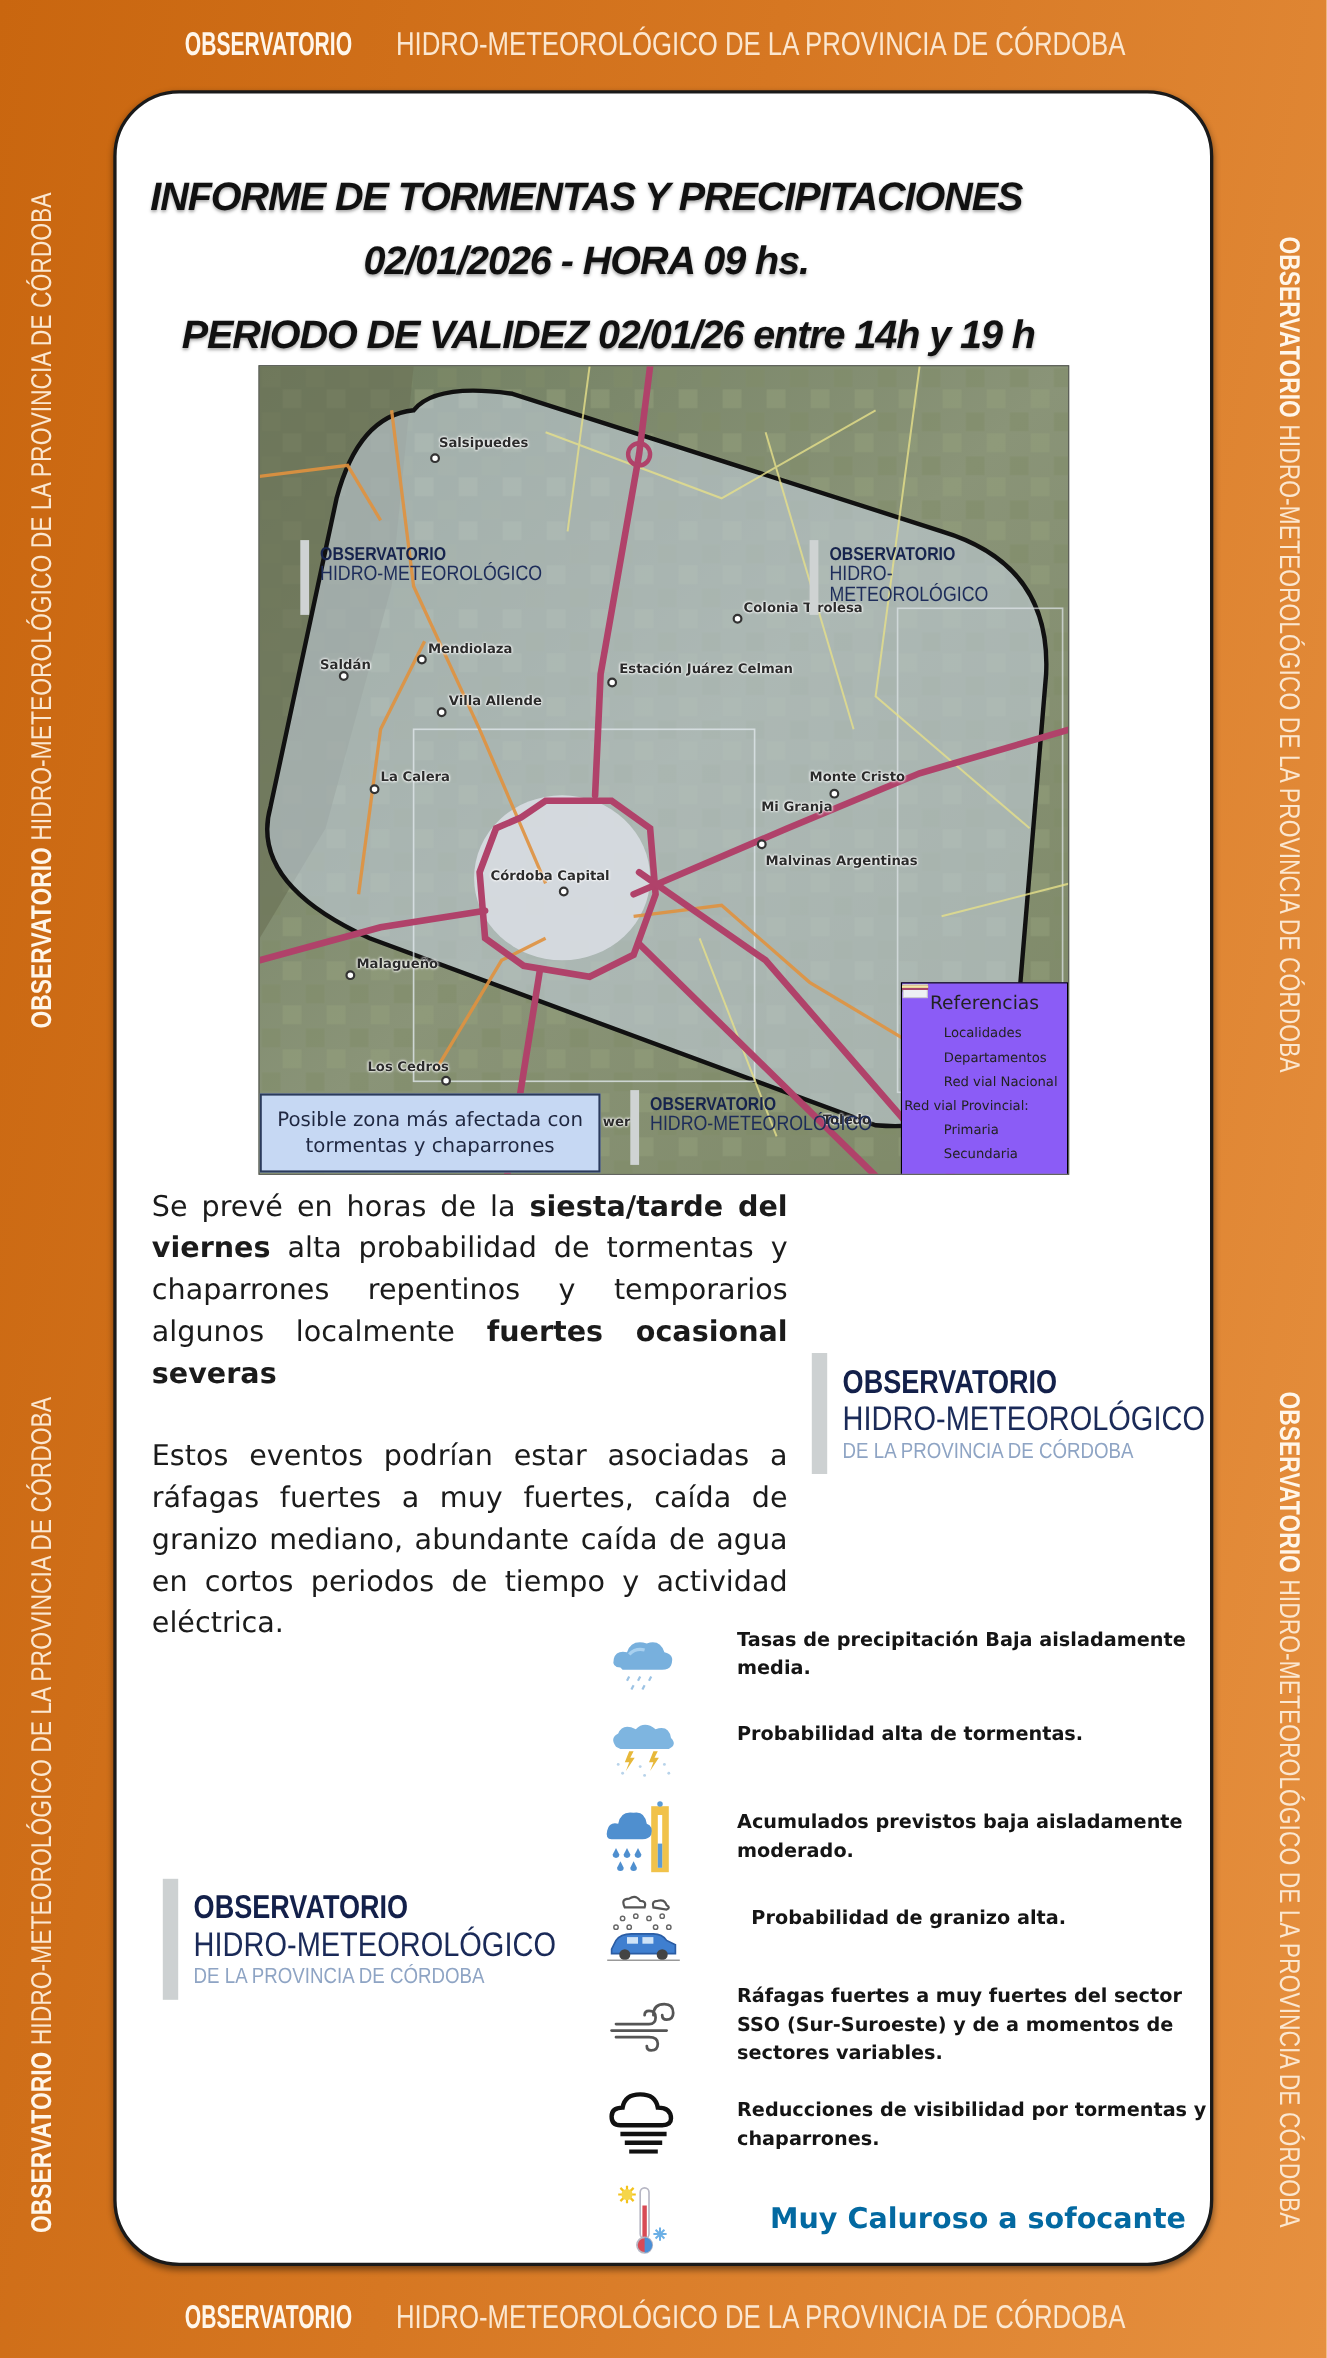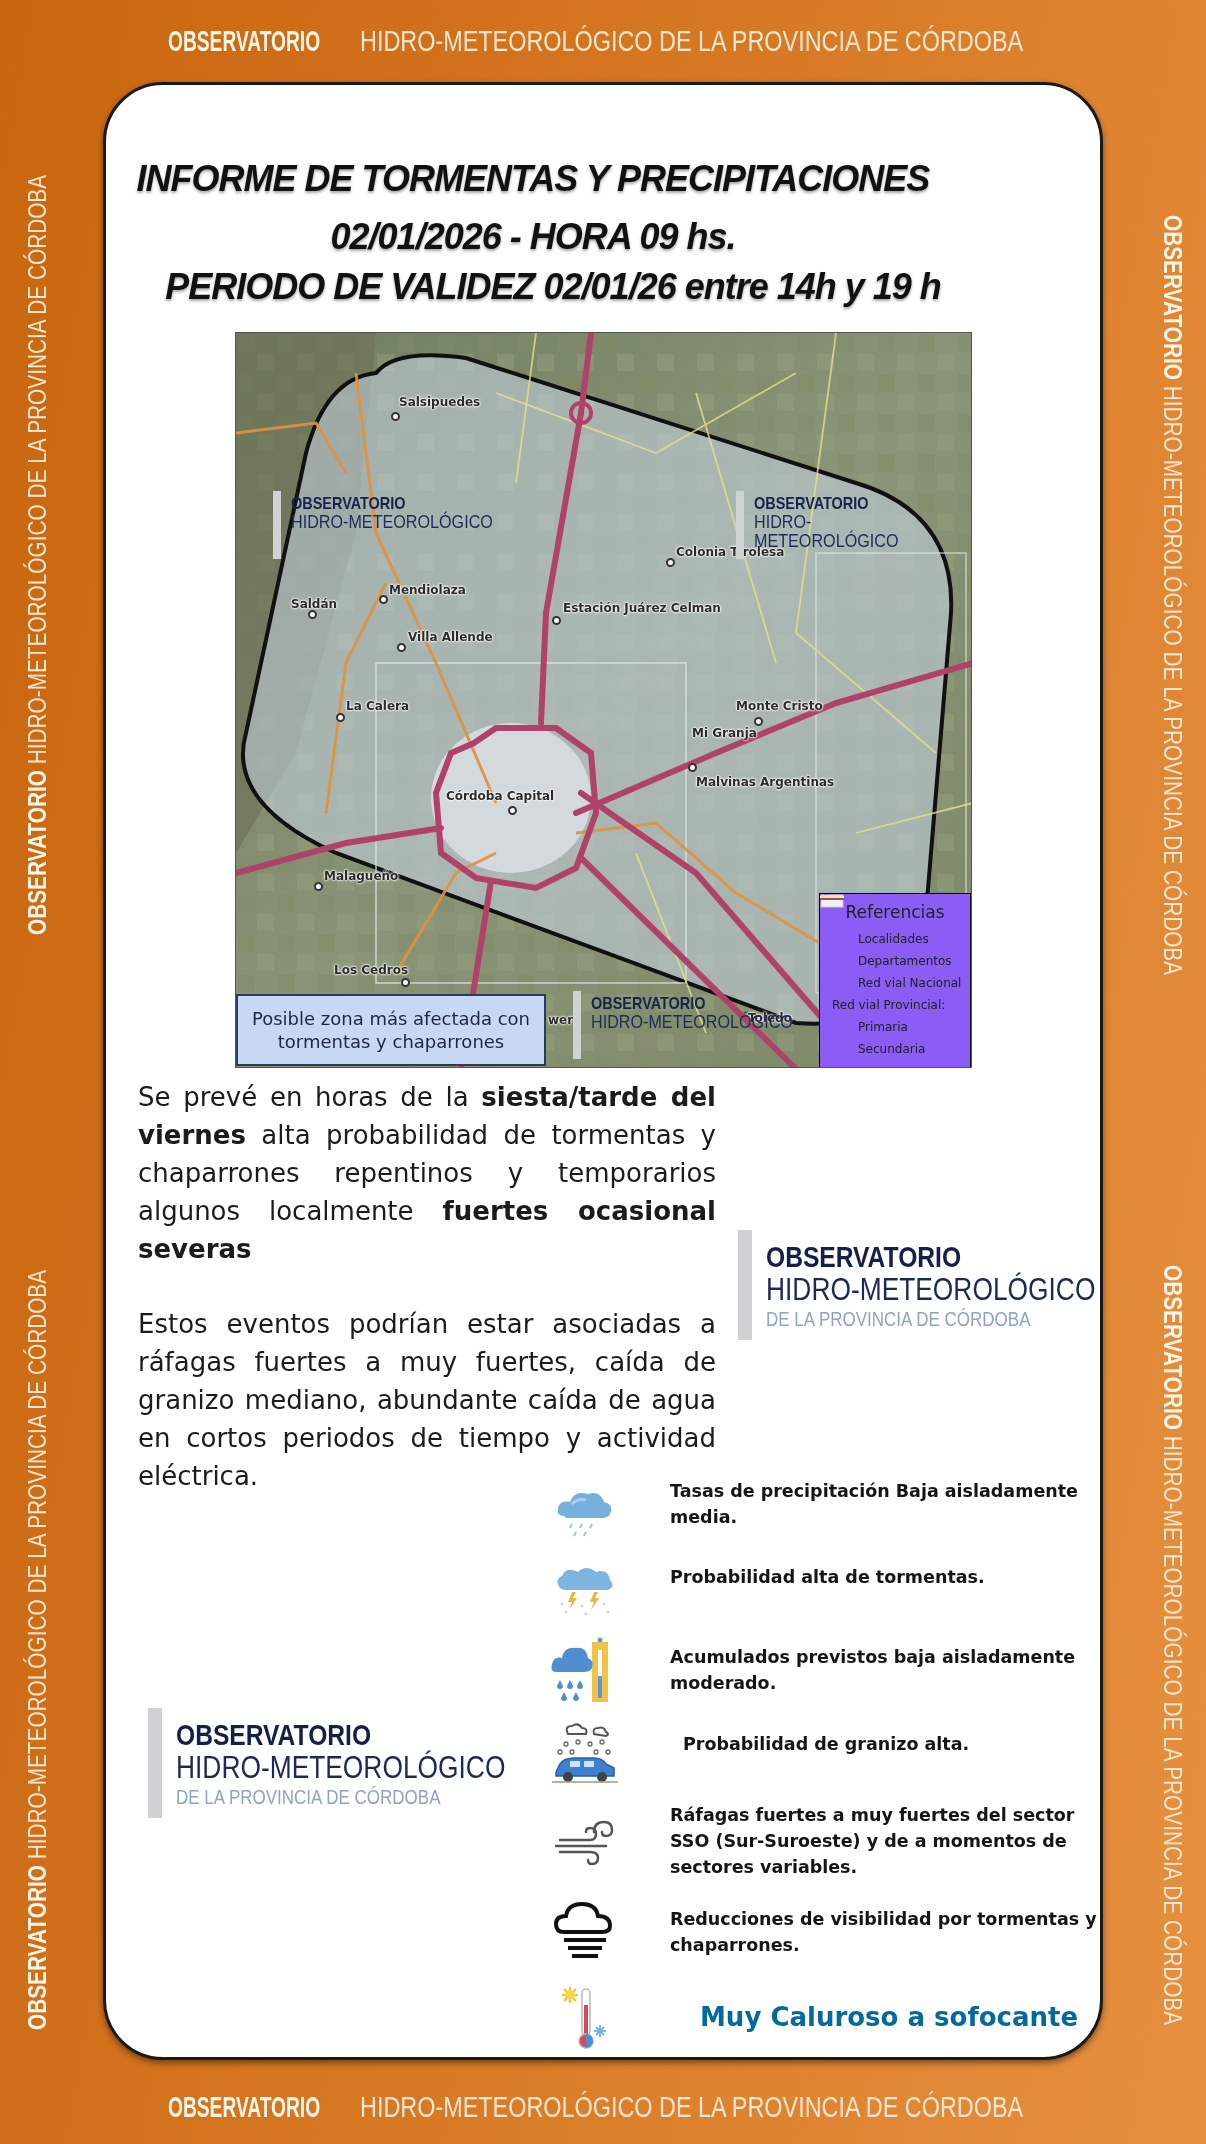--- a/index.html
+++ b/index.html
@@ -128,21 +128,21 @@
   <span class="inner"><b>OBSERVATORIO</b> <span>HIDRO-METEOROLÓGICO  DE LA PROVINCIA DE CÓRDOBA</span></span>
 </div>
 <div class="vert-right" style="top:1170px;height:880px;">
   <span class="inner"><b>OBSERVATORIO</b> <span>HIDRO-METEOROLÓGICO  DE LA PROVINCIA DE CÓRDOBA</span></span>
 </div>
 
 <div class="card"></div>
 
 <div class="title" style="top:158px;">INFORME DE TORMENTAS Y PRECIPITACIONES</div>
 <div class="title" style="top:216px;">02/01/2026 - HORA 09 hs.</div>
-<div class="title" style="top:266px;padding-left:40px;">PERIODO DE VALIDEZ 02/01/26 entre 14h y 19 h</div>
+<div class="title" style="top:283px;padding-left:40px;">PERIODO DE VALIDEZ 02/01/26 entre 14h y 19 h</div>
 
 <div class="map">
   <svg width="737" height="736" viewBox="0 0 737 736">
     <defs>
       <linearGradient id="terrain" x1="0" y1="0" x2="1" y2="1">
         <stop offset="0" stop-color="#6f7d5f"></stop>
         <stop offset="0.5" stop-color="#8a9478"></stop>
         <stop offset="1" stop-color="#7d8866"></stop>
       </linearGradient>
       <pattern id="fields" width="40" height="40" patternUnits="userSpaceOnUse">
@@ -270,21 +270,21 @@
       <span>Departamentos</span>
     </div>
     <div class="row">
       <span class="sw">
           <svg width="24" height="8">
             <rect x="0" y="2" width="24" height="4" fill="#a8466a"></rect>
           </svg>
         </span>
       <span>Red vial Nacional</span>
     </div>
-    <div class="row" style="padding-left:12px;">
+    <div class="row" style="padding-left:2px;">
       <span>Red vial Provincial:</span>
     </div>
     <div class="row">
       <span class="sw">
           <svg width="24" height="6">
             <rect x="0" y="2" width="24" height="2" fill="#e0923f"></rect>
           </svg>
         </span>
       <span>Primaria</span>
     </div>

